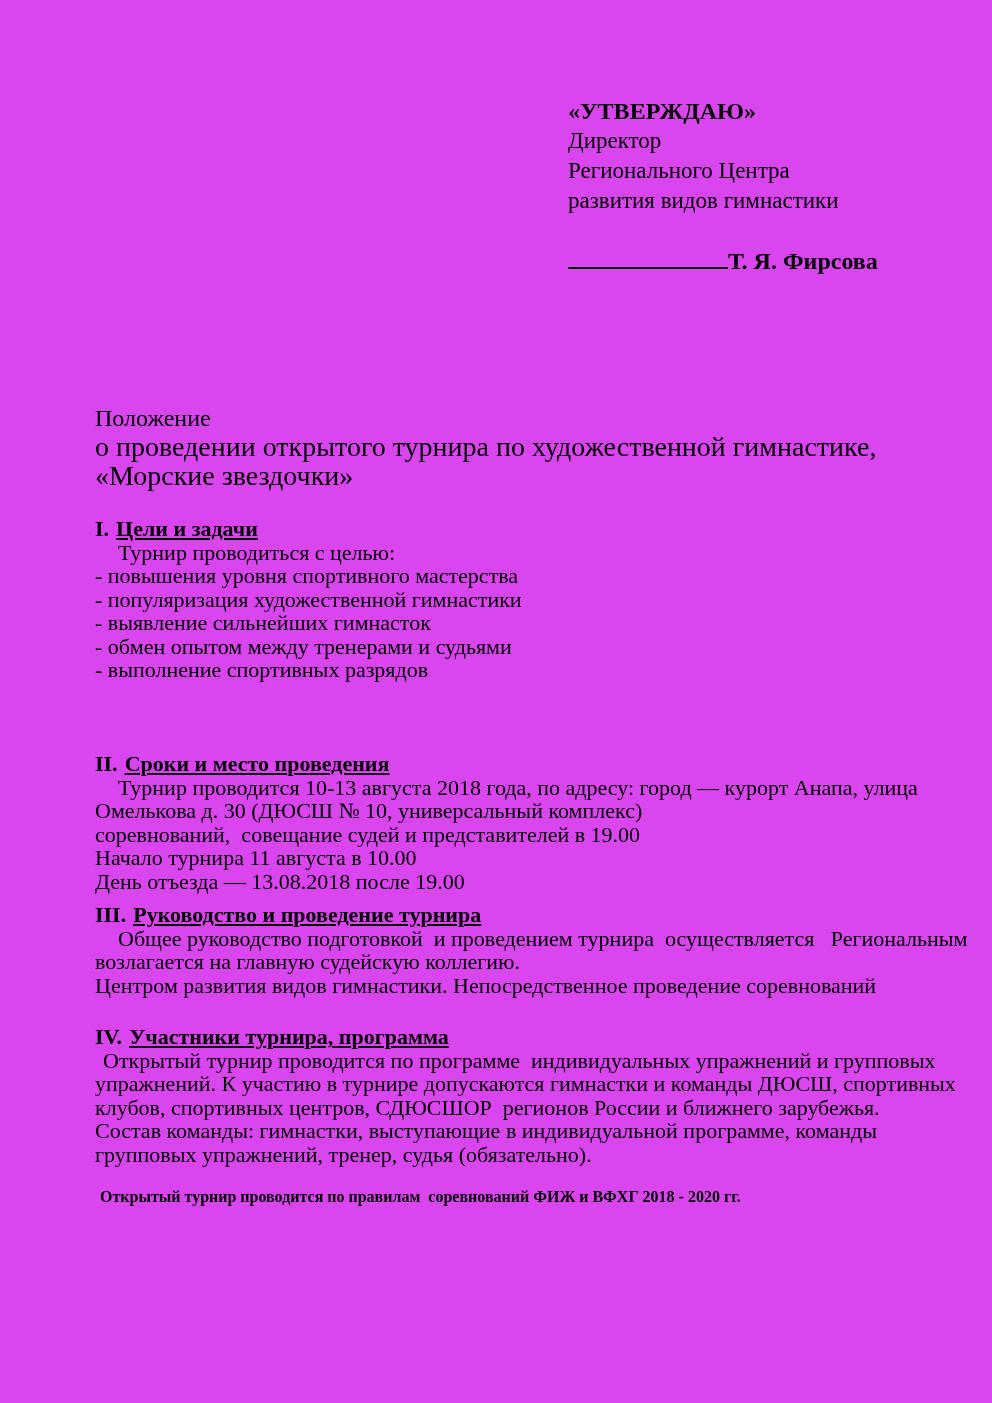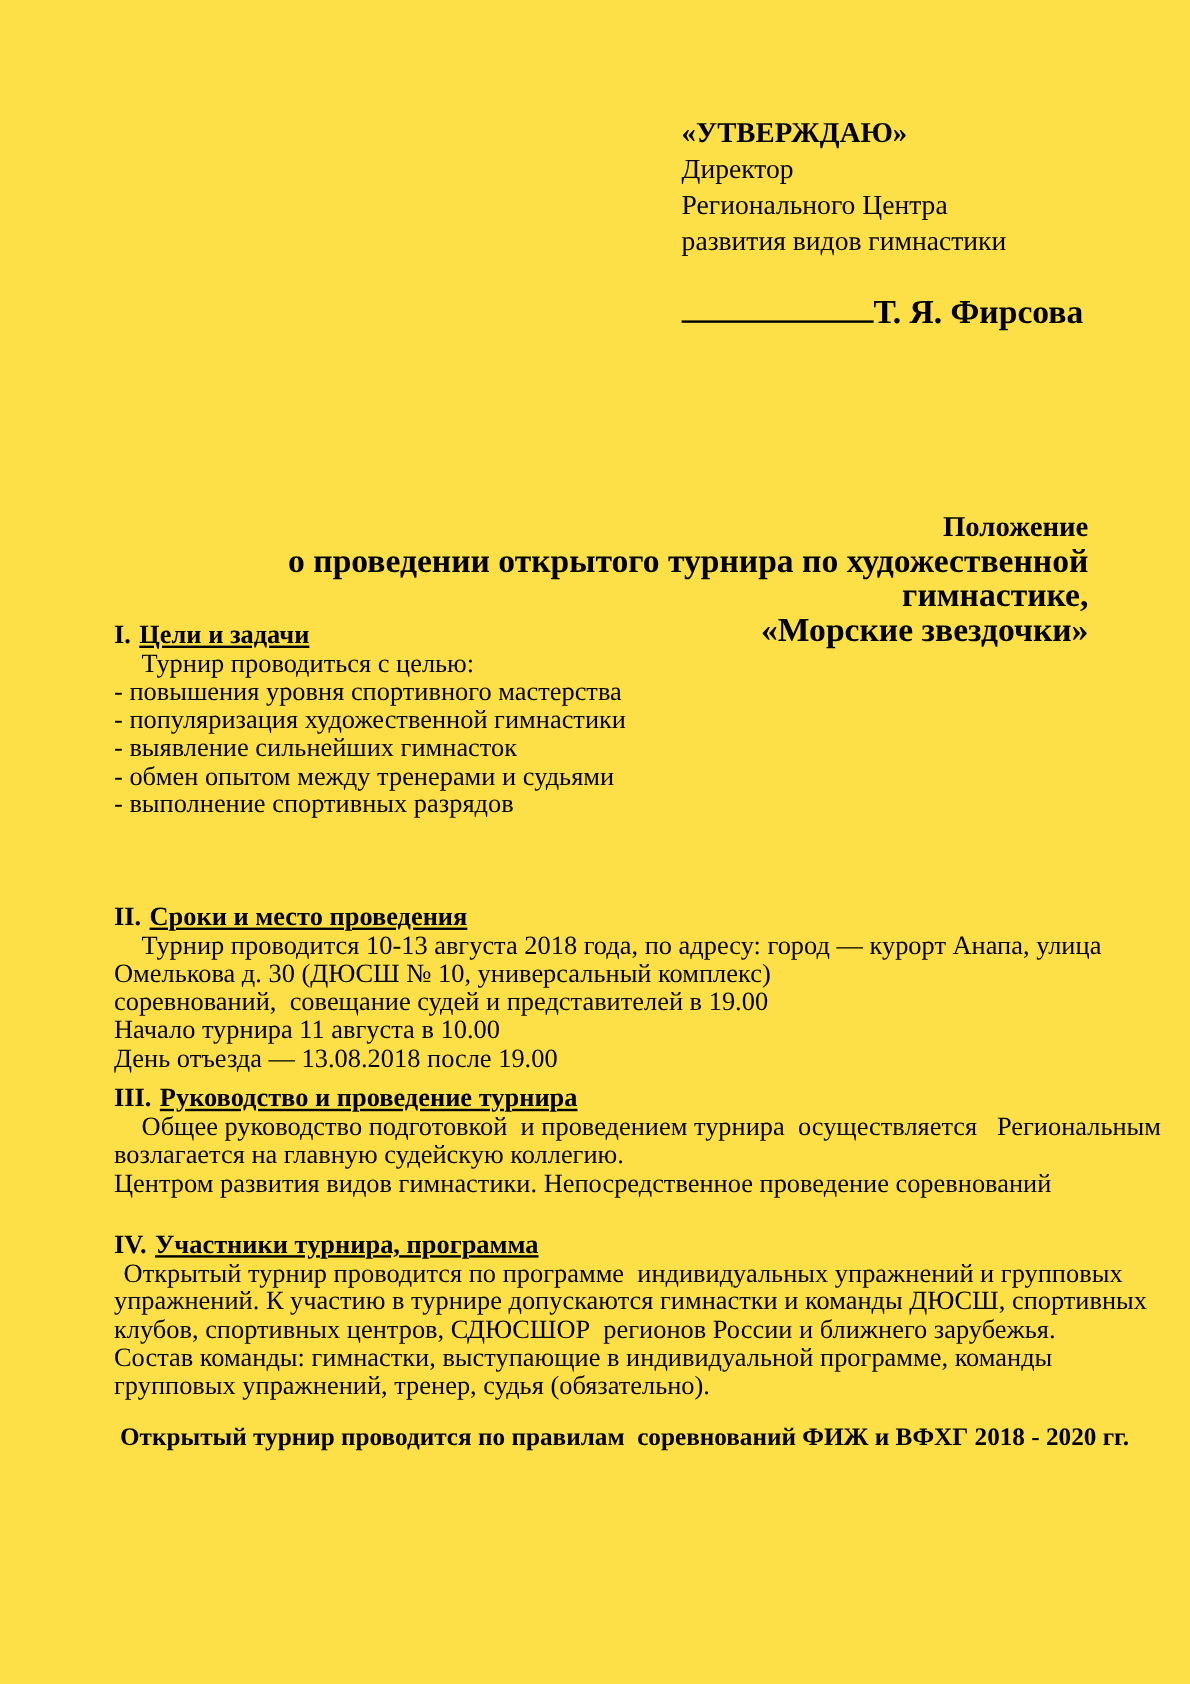--- a/index.html
+++ b/index.html
@@ -1,20 +1,20 @@
 <!DOCTYPE html>
 <html lang="ru"><head>
 <meta charset="utf-8">
 <style>
   html, body { margin: 0; padding: 0; background: #ffffff; }
   .page {
     position: relative;
     width: 992px;
     height: 1403px;
-    background: #fde047;
+    background: #d946ef;
     color: #000000;
     font-family: "Liberation Serif", serif;
     overflow: hidden;
   }
 
   
   .approval {
     position: absolute;
     left: 568px;
     top: 96px;
@@ -23,30 +23,30 @@
     white-space: nowrap;
   }
   .approval-stamp { font-weight: bold; font-size: 24px; }
   .sig-row { margin-top: 30px; white-space: nowrap; }
   .sig-line {
     display: inline-block;
     width: 160px;
     height: 18px;
     border-bottom: 2px solid #000;
   }
-  .sig-name { font-weight: bold; font-size: 28px; }
+  .sig-name { font-weight: bold; font-size: 24px; }
 
   
   .doc-title {
     position: absolute;
     left: 95px;
-    top: 426px;
+    top: 404px;
     width: 812px;
-    text-align: right;
-    font-weight: bold;
+    text-align: left;
+    font-weight: normal;
   }
   .doc-title .t1 { font-size: 24px; line-height: 29px; }
   .doc-title .t2 { font-size: 28px; line-height: 28px; }
   .doc-title .t3 { font-size: 28px; line-height: 29px; }
 
   
   .section {
     position: absolute;
     left: 95px;
     width: 832px;
@@ -70,21 +70,21 @@
   .indent-sm { padding-left: 8px; }
 
   
   .footer-note {
     position: absolute;
     left: 95px;
     top: 1185px;
     width: 832px;
     padding-left: 5px;
     font-weight: bold;
-    font-size: 21px;
+    font-size: 16px;
     line-height: 24px;
     white-space: pre;
   }
 </style>
 </head>
 <body>
 
 <div class="page">
 
   <div class="approval">

